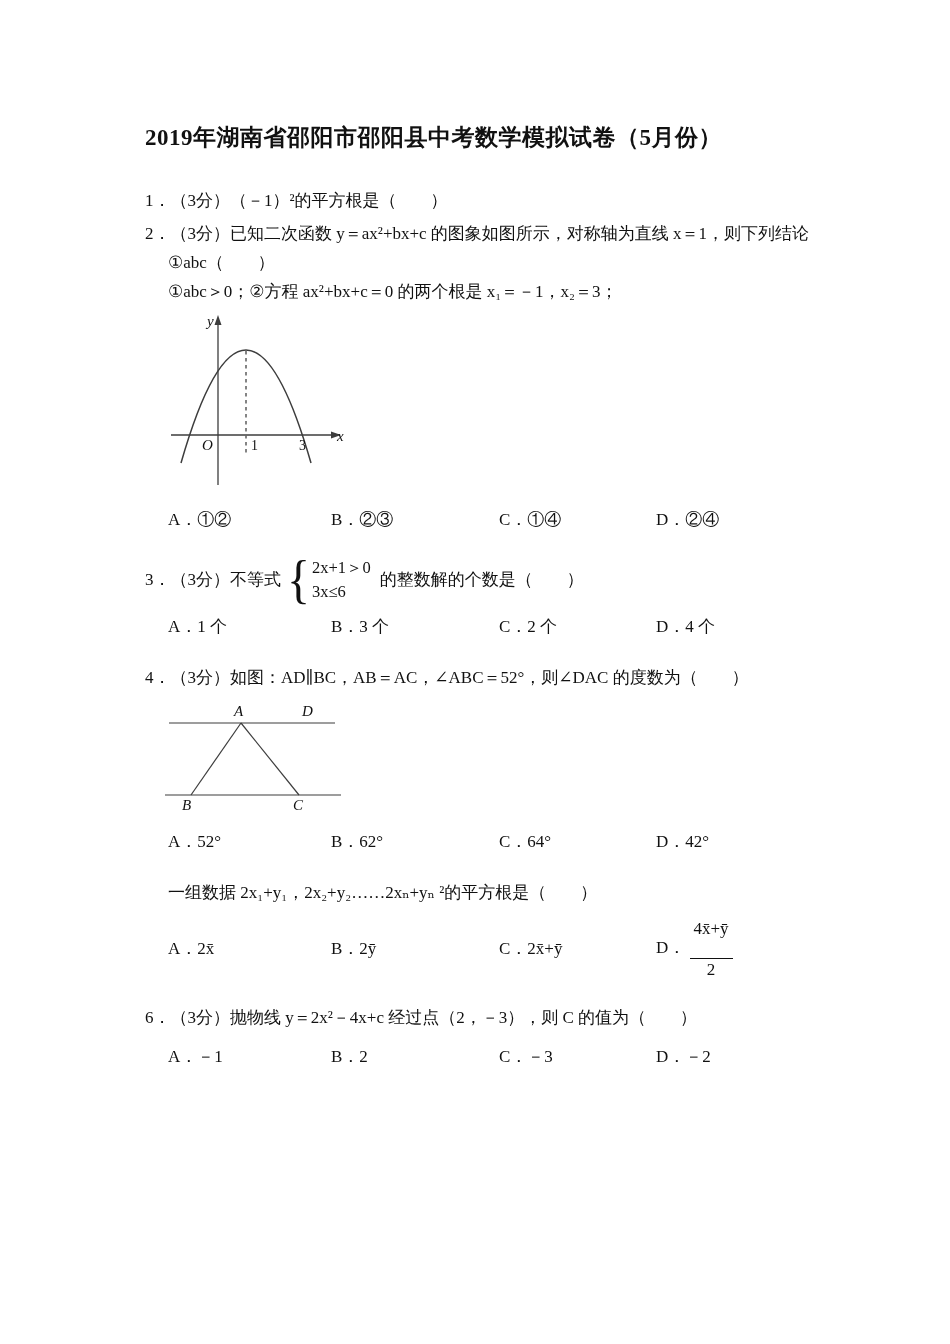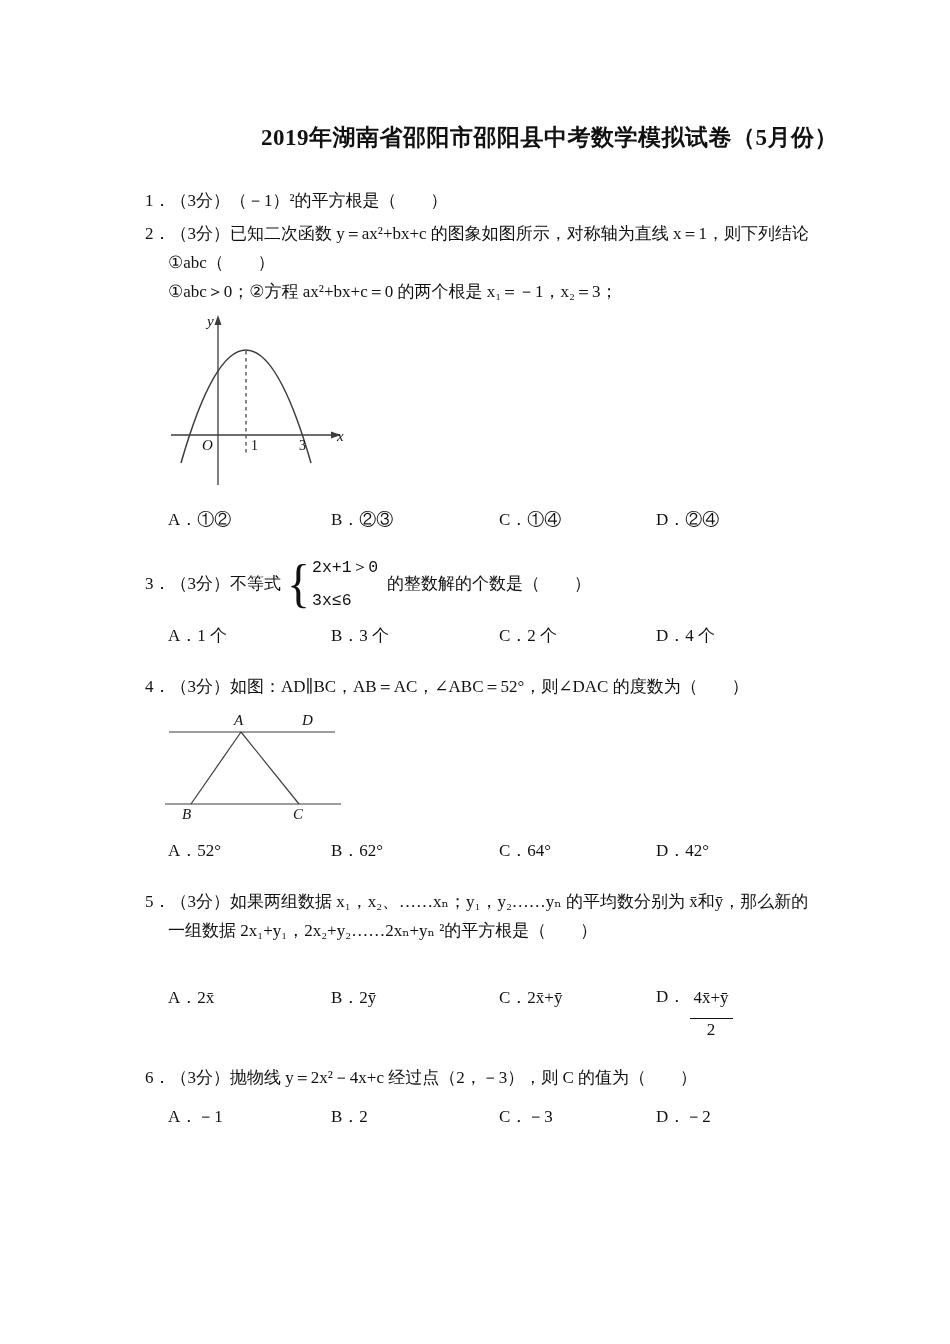--- a/index.html
+++ b/index.html
@@ -3,42 +3,42 @@
 <meta charset="utf-8">
 <style>
   * { box-sizing: border-box; }
   html, body { margin: 0; padding: 0; }
   body {
     width: 950px; height: 1344px; background: #ffffff; color: #111;
     font-family: "Liberation Serif", "DejaVu Serif", serif;
     font-size: 17px;
   }
   .page { padding: 122px 112px 40px 145px; }
-  .title { text-align: right; font-weight: bold; font-size: 23px; margin: 0 0 34px 0; letter-spacing: 0.5px; }
+  .title { text-align: left; font-weight: bold; font-size: 23px; margin: 0 0 34px 0; letter-spacing: 0.5px; }
   .section-header { font-weight: bold; font-size: 17.5px; margin: 0 0 26px 0; }
   .question { margin-bottom: 4px; }
   .q-line { line-height: 1.7; }
   .q-cont { margin-left: 23px; }
   .options {
     display: grid; grid-template-columns: 163px 168px 157px 1fr;
     margin: 10px 0 24px 23px; align-items: center; line-height: 1.6;
   }
   .figure-wrap { margin: 6px 0 2px 20px; }
   svg .axis  { stroke: #3d3d3d; stroke-width: 1.3; fill: none; }
   svg .seg   { stroke: #3d3d3d; stroke-width: 1.2; fill: none; }
   svg .curve { stroke: #3d3d3d; stroke-width: 1.5; fill: none; }
   svg .dash  { stroke: #666; stroke-width: 1.6; stroke-dasharray: 3.5 3.5; fill: none; }
   svg .arrow { fill: #3d3d3d; }
   svg text { font-family: "Liberation Serif", "DejaVu Serif", serif; font-size: 14px; fill: #111; }
   svg text.it { font-style: italic; font-size: 15px; }
   .sys-row { display: flex; align-items: center; line-height: 1.3; margin: 4px 0 2px; }
   .brace { display: inline-block; font-size: 48px; font-weight: 400; line-height: 0.95; margin: 0 2px 0 6px; transform: scaleY(1.08); }
-  .sys-lines { display: flex; flex-direction: column; gap: 12px; font-size: 16.5px; margin-right: 9px; font-family: Liberation Mono, monospace; }
+  .sys-lines { display: flex; flex-direction: column; gap: 3px; font-size: 16.5px; margin-right: 9px; }
   .fraction { display: inline-block; text-align: center; vertical-align: middle; line-height: 1.25; }
-  .fraction .num { display: block; border-bottom: 1.4px solid #111; padding: 0 4px 10px; margin-top: 31px; }
+  .fraction .num { display: block; border-bottom: 1.4px solid #111; padding: 0 4px 19px; }
   .fraction .den { display: block; }
 </style>
 </head>
 <body>
 
 <div class="page">
 
   <h1 class="title">2019年湖南省邵阳市邵阳县中考数学模拟试卷（5月份）</h1>
 
 
@@ -127,23 +127,20 @@
 
     <div class="options">
       <span><span>A．</span><span>52°</span></span>
       <span><span>B．</span><span>62°</span></span>
       <span><span>C．</span><span>64°</span></span>
       <span><span>D．</span><span>42°</span></span>
     </div>
   </div>
 
   <div class="question">
-    <div class="q-line">
-      <span>5．</span><span>（3分）如果两组数据 x₁，x₂、……xₙ；y₁，y₂……yₙ 的平均数分别为 x̄和ȳ，那么新的</span>
-    </div>
     <div class="q-line q-cont">一组数据 2x₁+y₁，2x₂+y₂……2xₙ+yₙ ²的平方根是（　　）</div>
     <div class="options">
       <span><span>A．</span><span>2x̄</span></span>
       <span><span>B．</span><span>2ȳ</span></span>
       <span><span>C．</span><span>2x̄+ȳ</span></span>
       <span>
         <span>D．</span>
         <span class="fraction">
           <span class="num">4x̄+ȳ</span>
           <span class="den">2</span>

